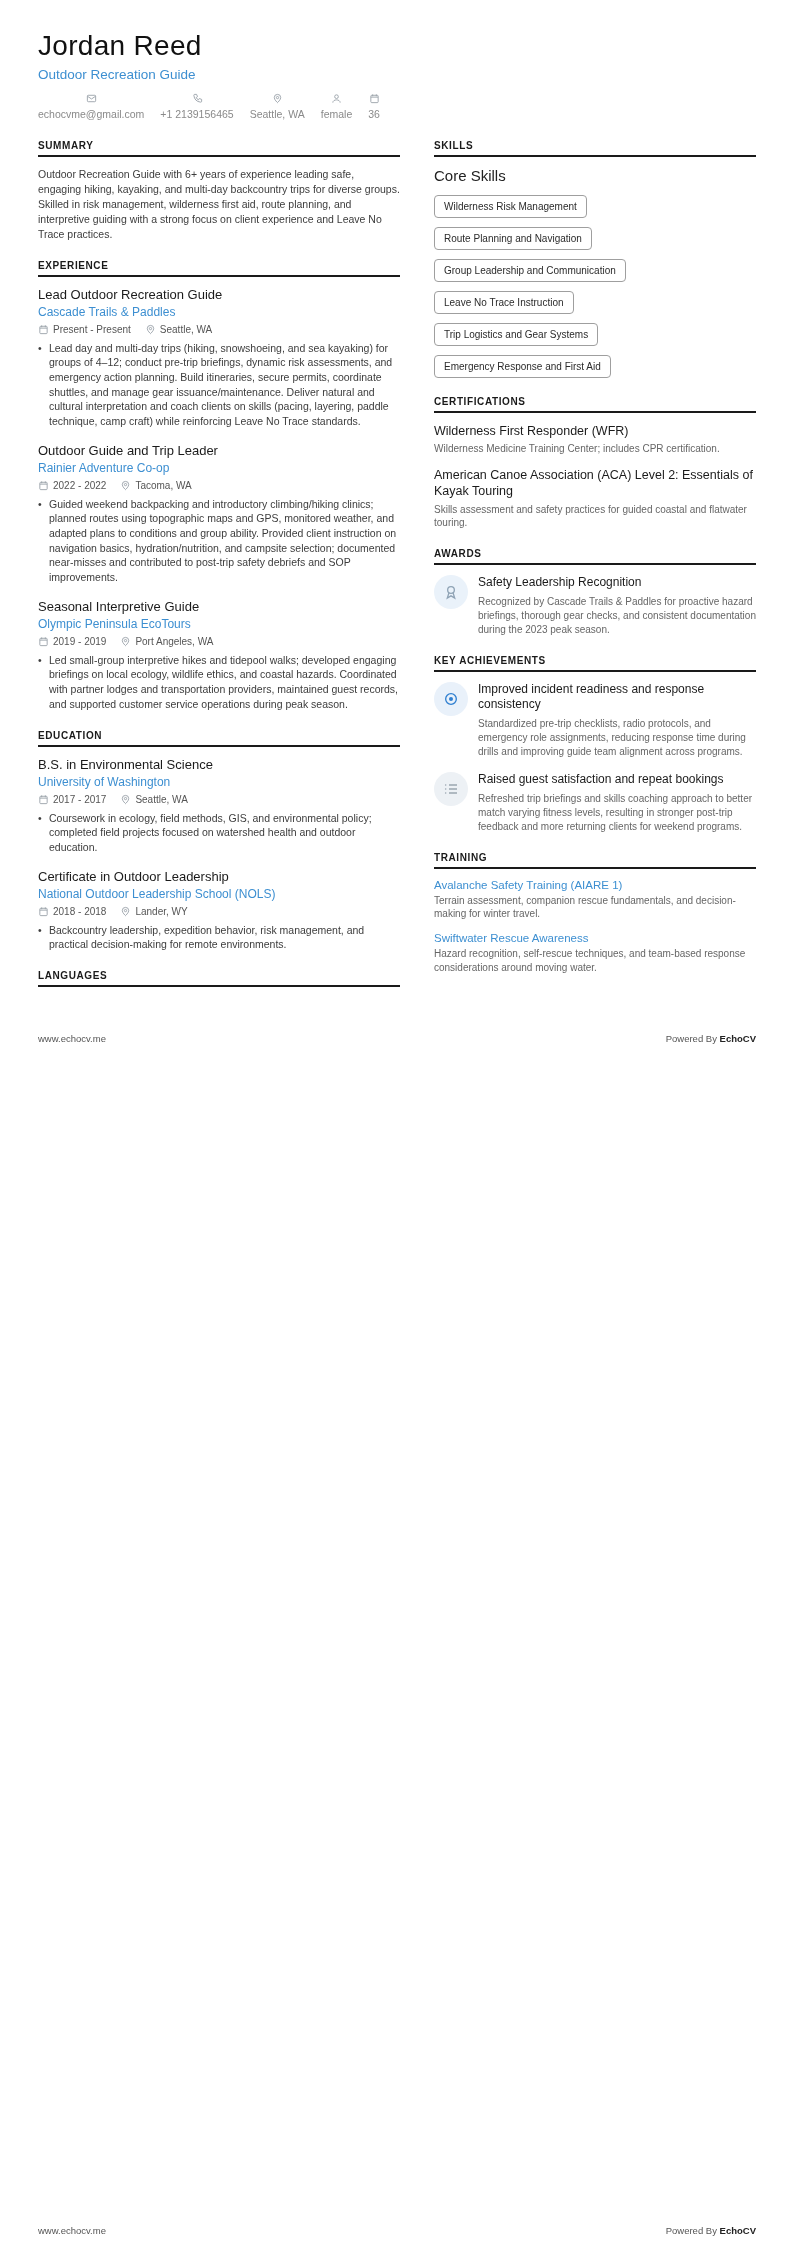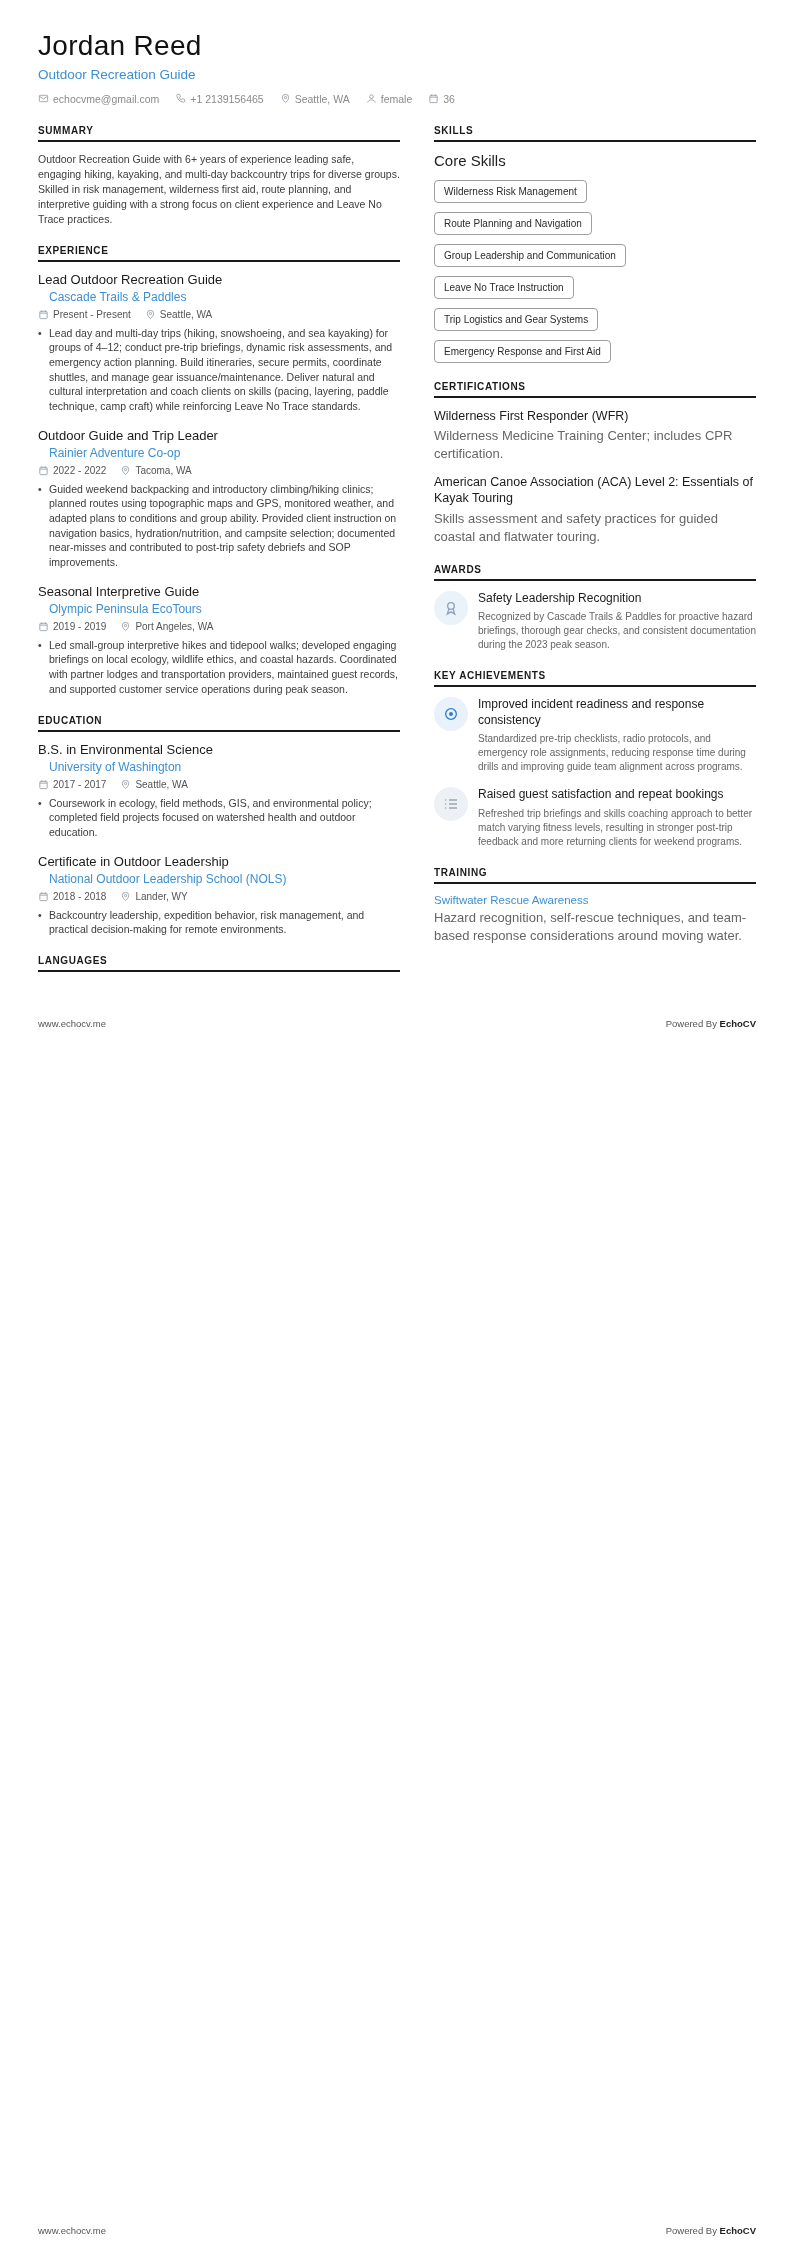--- a/index.html
+++ b/index.html
@@ -5,54 +5,54 @@
   * { margin:0; padding:0; box-sizing:border-box; }
   html,body { background:#ffffff; }
   body { font-family:"Liberation Sans", sans-serif; color:#333; }
   .page { position:relative; width:794px; height:2246px; margin:0 auto; background:#fff; overflow:hidden; }
   .resume { padding:30px 38px 0 38px; }
 
   
   .name { font-size:28px; font-weight:500; color:#111; letter-spacing:.3px; }
   .role-title { font-size:13.5px; color:#3d8fd1; margin-top:5px; }
   .contact-row { display:flex; align-items:center; gap:16px; margin-top:11px; font-size:10.5px; color:#8a8a8a; }
-  .contact-item { display:flex; align-items:flex-start; gap:4px; }
+  .contact-item { display:flex; align-items:center; gap:4px;flex-direction:column; }
   .icn { width:11px; height:11px; color:#9aa2aa; flex:0 0 auto; }
   .icn svg { width:11px; height:11px; display:block; }
 
   
   .columns { display:flex; gap:34px; margin-top:20px; }
   .col-left { width:362px; flex:0 0 362px; }
   .col-right { flex:1; min-width:0; }
 
   .section { margin-bottom:18px; }
   .section-h { font-size:10px; font-weight:700; letter-spacing:.6px; color:#1a1a1a;
                border-bottom:2px solid #1a1a1a; padding-bottom:4px; margin-bottom:10px; }
 
   .body-text { font-size:10.5px; line-height:1.42; color:#3c3c3c; }
 
   
   .entry { margin-bottom:14px; }
   .entry-title { font-size:13px; font-weight:500; color:#1b1b1b; margin-bottom:3px; }
-  .entry-org { font-size:12px; color:#3d8fd1; margin-bottom:5px;margin-left:11px; }
+  .entry-org { font-size:12px; color:#3d8fd1; margin-bottom:5px; }
   .entry-meta { display:flex; align-items:center; gap:14px; font-size:10px; color:#555; margin-bottom:6px; }
   .meta-item { display:flex; align-items:center; gap:4px;justify-content:space-between; }
   ul.bullets { list-style:none; }
   ul.bullets li { font-size:10.5px; line-height:1.4; color:#3c3c3c; padding-left:11px; position:relative; }
   ul.bullets li::before { content:"•"; position:absolute; left:0; top:0; color:#3c3c3c; }
 
   
   .skills-group-label { font-size:15px; font-weight:500; color:#222; margin-bottom:11px; }
   .chips { display:flex; flex-direction:column; align-items:flex-start; gap:9px; }
   .chip { border:1px solid #9f9f9f; border-radius:4px; padding:5px 9px; font-size:10px; color:#2b2b2b; background:#fff; }
 
   
   .cert { margin-bottom:11px; }
   .cert-title { font-size:12.5px; font-weight:500; color:#1b1b1b; line-height:1.3; margin-bottom:3px; }
-  .cert-desc { font-size:13px; color:#666; line-height:1.38; }
+  .cert-desc { font-size:10px; color:#666; line-height:1.38; }
   .training-title { font-size:11.5px; font-weight:500; color:#3d8fd1; margin-bottom:3px; }
 
   
   .badge-item { display:flex; gap:10px; margin-bottom:13px; }
   .badge-circle { width:34px; height:34px; border-radius:50%; background:#eaf2fa; display:flex;
                   align-items:center; justify-content:center; flex:0 0 auto; color:#8fa3b5; }
   .badge-circle svg { width:16px; height:16px; }
   .badge-circle.blue-ic { color:#2f7fd0; background:#e9f1fa; }
   .badge-circle.gray-ic { color:#9aa6b0; background:#edf1f5; }
   .badge-content { flex:1; min-width:0; }
@@ -358,20 +358,24 @@
             <div class="badge-content">
               <div class="badge-title">Raised guest satisfaction and repeat bookings</div>
               <div class="badge-desc">Refreshed trip briefings and skills coaching approach to better match varying fitness levels, resulting in stronger post-trip feedback and more returning clients for weekend programs.</div>
             </div>
           </div>
         </div>
 
         <div class="section">
           <div class="section-h">TRAINING</div>
           <div class="cert">
+            <div class="training-title">Avalanche Safety Training (AIARE 1)</div>
+            <div class="cert-desc">Terrain assessment, companion rescue fundamentals, and decision-making for winter travel.</div>
+          </div>
+          <div class="cert">
             <div class="training-title">Swiftwater Rescue Awareness</div>
             <div class="cert-desc">Hazard recognition, self-rescue techniques, and team-based response considerations around moving water.</div>
           </div>
         </div>
       </div>
     </div>
   </div>
 
   <div class="footer footer-inflow">
     <a href="#">www.echocv.me</a>

